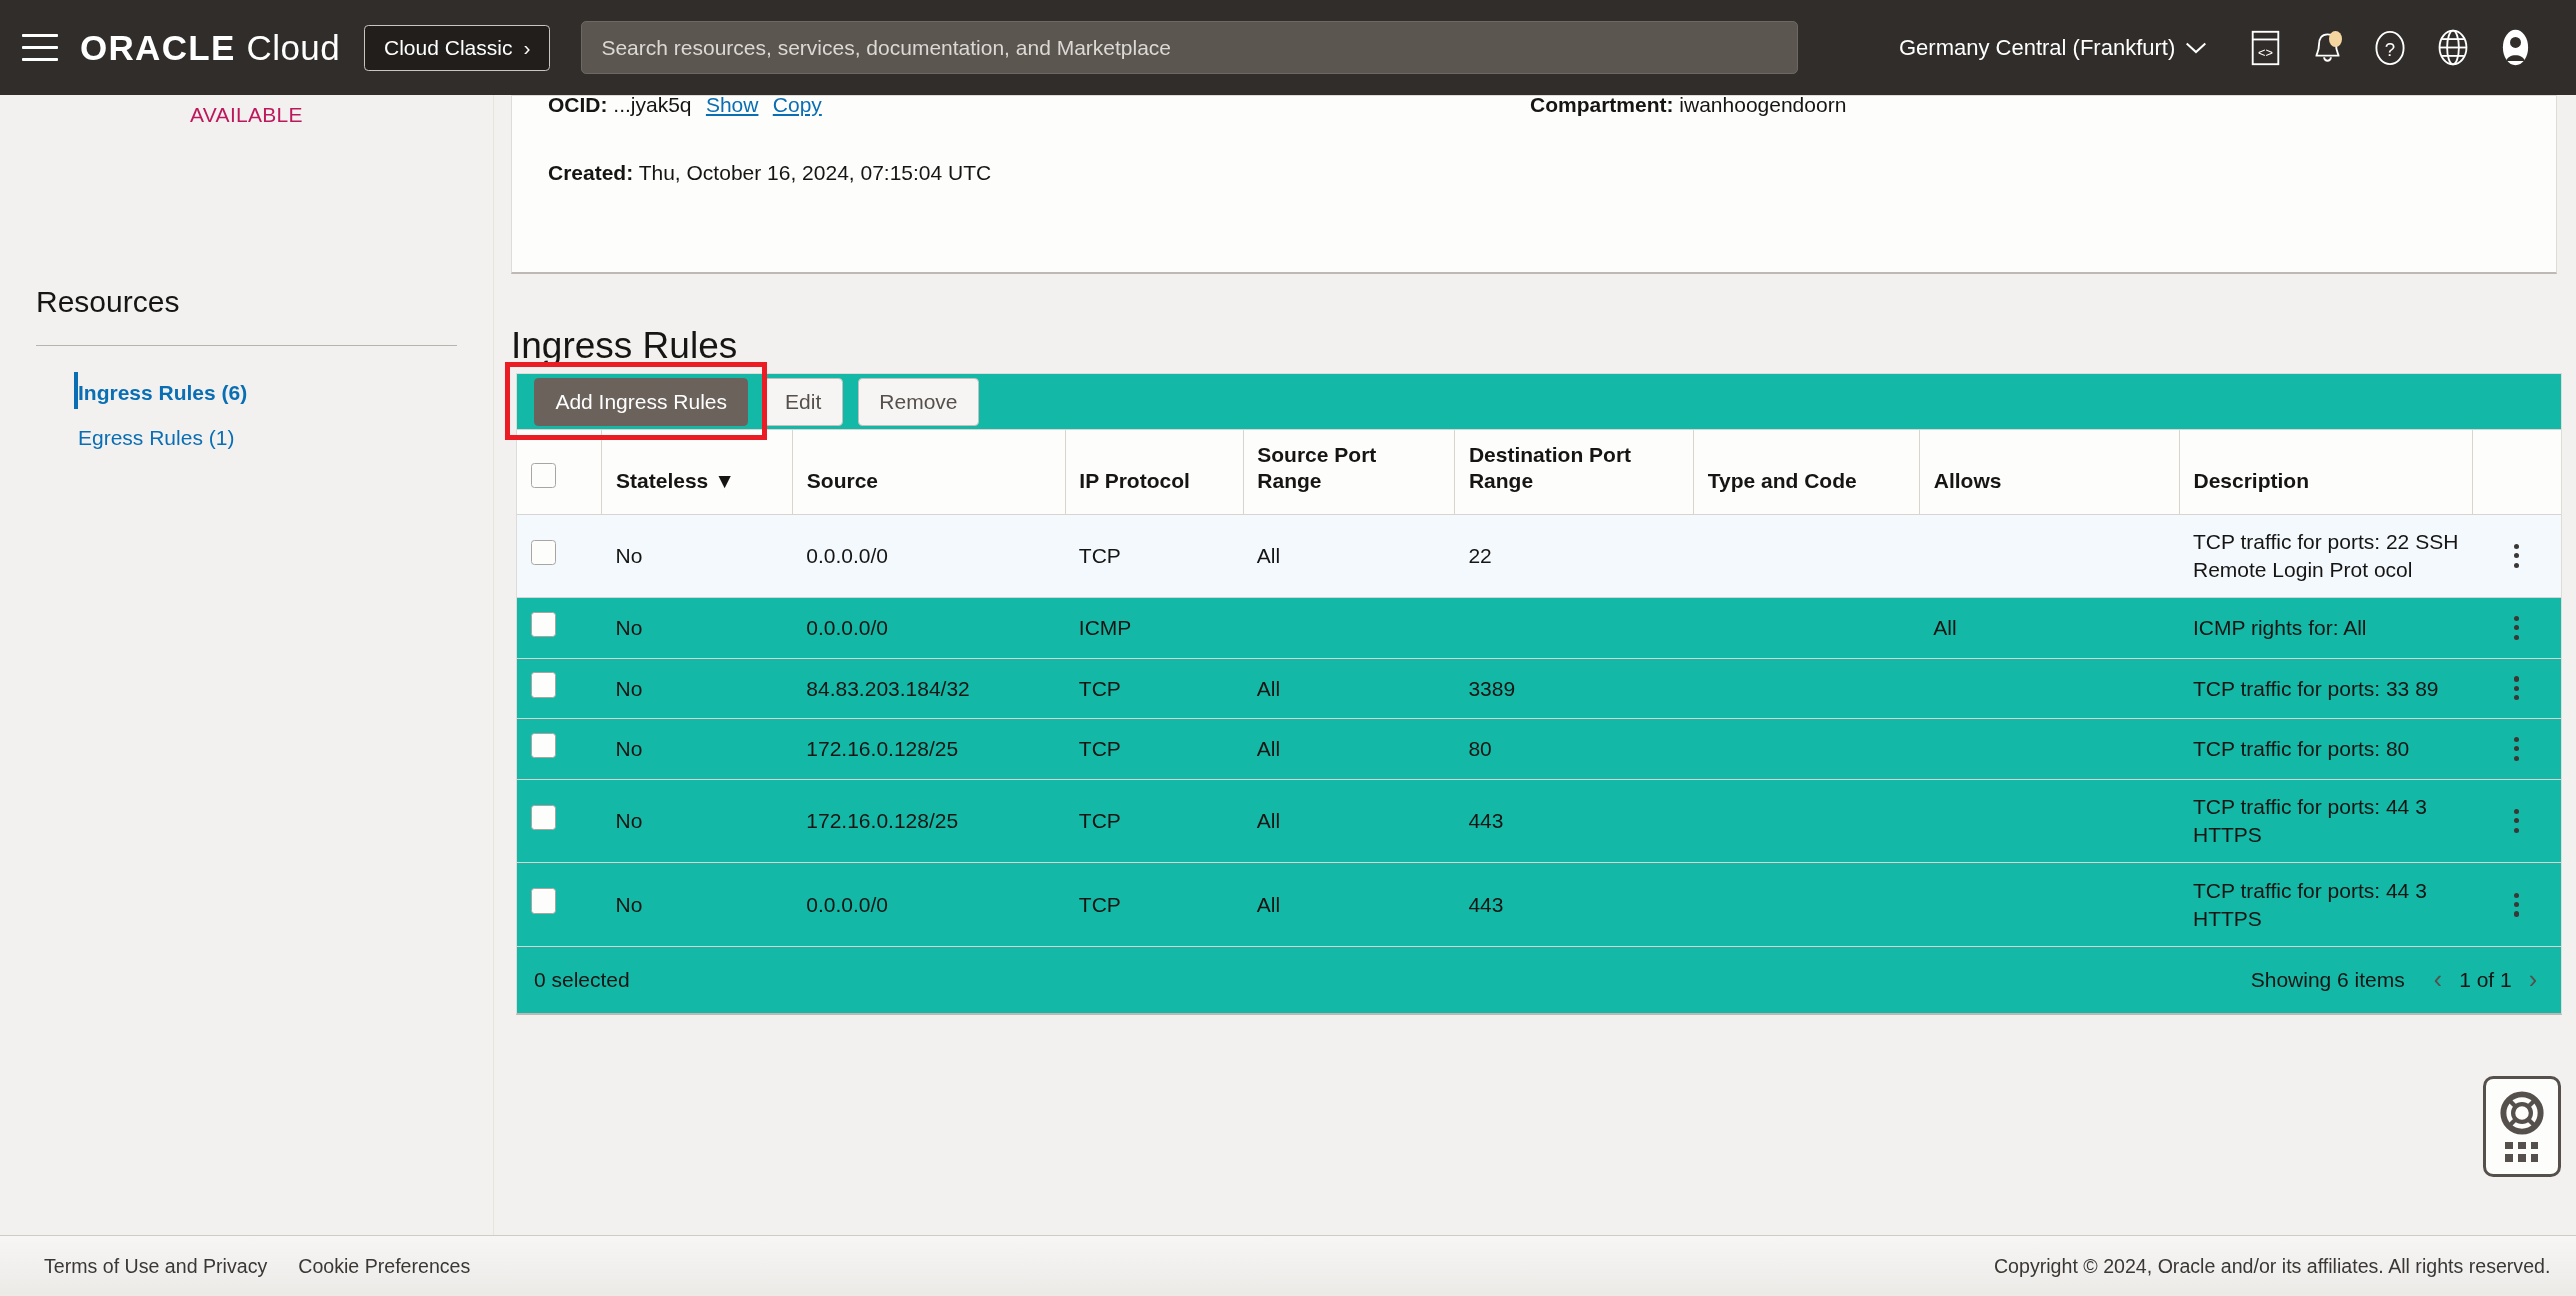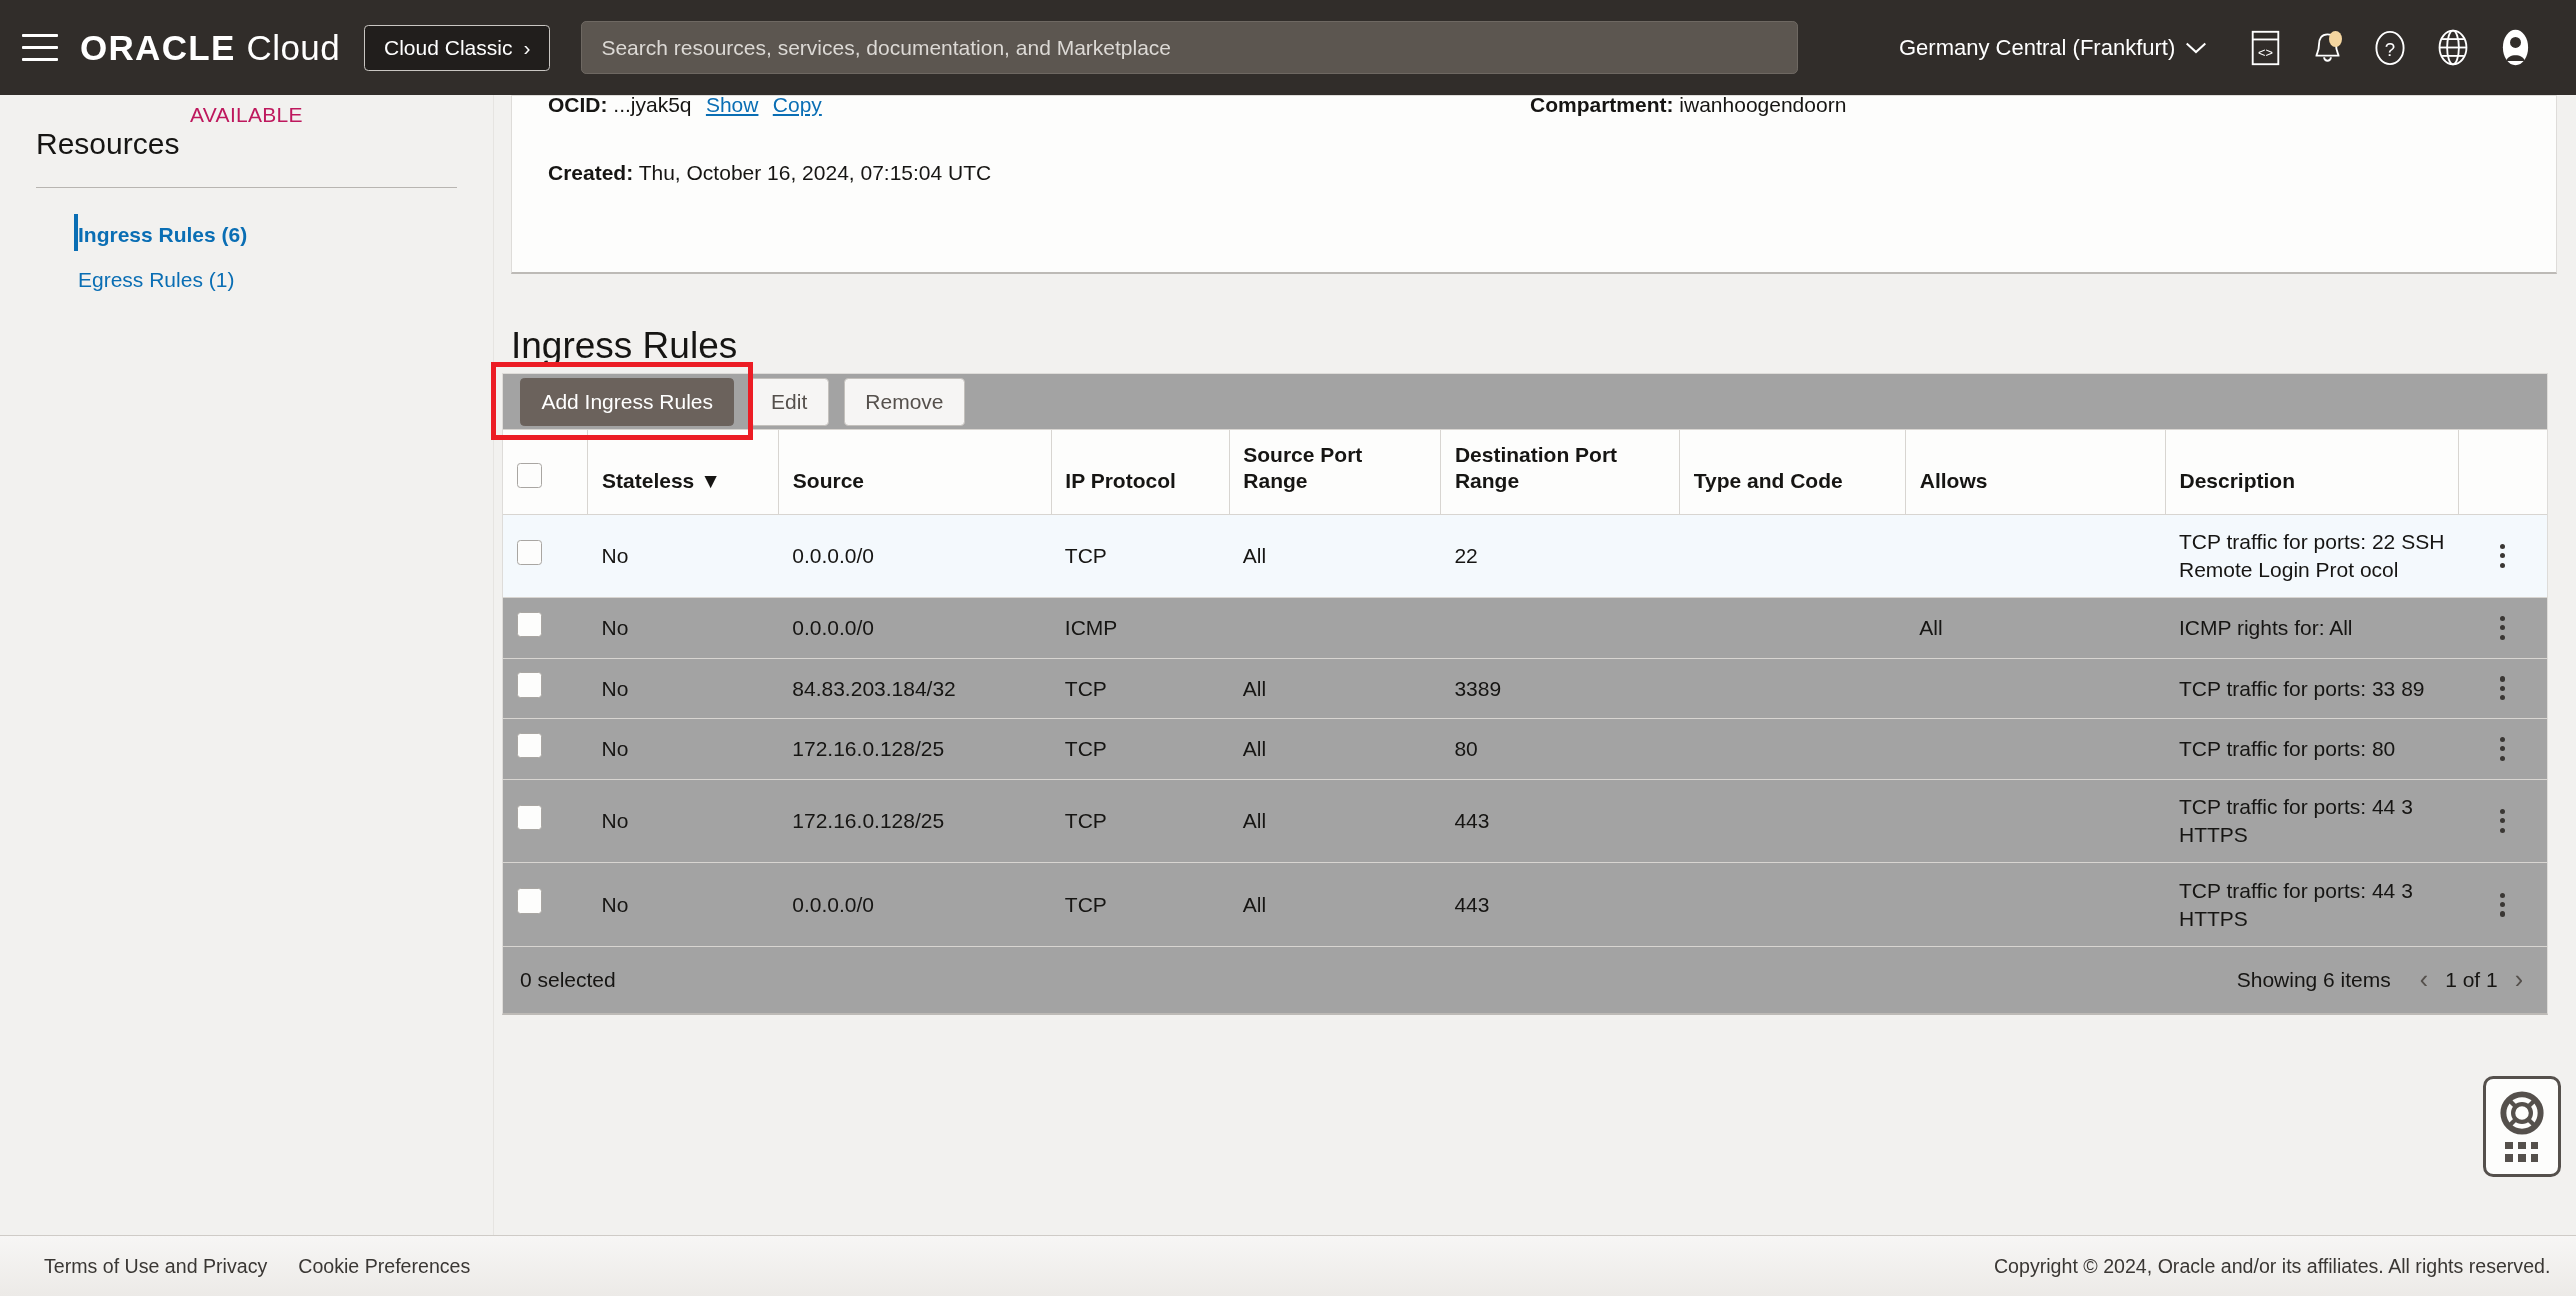--- a/index.html
+++ b/index.html
@@ -60,21 +60,21 @@
     position: absolute; left: 0; top: 95px;
     width: 494px; height: 1140px;
     background: #f2f1ef;
     border-right: 0.9px solid #e6e4e1;
   }
   .avail-label {
     text-align: center; font-size: 21px; color: #be185d;
     padding-top: 8px; letter-spacing: 0.3px;
   }
   .res-title { font-size: 30px; color: #161513; font-weight: 400;
-               padding: 0 0 0 36px; }
+               padding: 0 0 0 36px; margin-top: 158px; }
   .res-divider { height: 0.9px; background: #b8b5b1; margin: 25.6px 36px 0 36px; }
   .res-list { margin-top: 24px; padding-left: 40px; }
   .res-item {
     font-size: 21px; color: #0a6eb4; padding: 10.2px 0 10.2px 38px;
     position: relative; cursor: pointer; line-height: 1.2;
   }
   .res-item.active { font-weight: 700; }
   .res-item.active:before {
     content: ""; position: absolute; left: 34px; top: 2.6px;
     width: 4.3px; height: 37px; background: #0a6eb4;
@@ -95,22 +95,22 @@
   .dc-lbl { font-weight: 700; }
   .dc-link { color: #0a6eb4; text-decoration: underline; cursor: pointer; margin-left: 8.5px; }
 
   .page-title {
     position: absolute; left: 17px; top: 230px;
     font-size: 37px; color: #161513; font-weight: 400;
   }
 
   
   .panel {
-    position: absolute; left: 8px; top: 278px; width: 2046px;
-    background: #a3a3a3; border: 0.9px solid #dedcd9; border-bottom: 2.6px solid #bdbab6;
+    position: absolute; left: 22px; top: 278px; width: 2046px;
+    background: #14b8a6; border: 0.9px solid #dedcd9; border-bottom: 2.6px solid #bdbab6;
   }
   .toolbar { height: 55px; display: flex; align-items: center; padding: 0 0 0 17px; gap: 15.3px; position: relative; }
   .btn {
     height: 48px; padding: 0 20.4px; border-radius: 4.3px; font-size: 21px;
     font-family: "Liberation Sans", sans-serif; cursor: pointer; white-space: nowrap;
   }
   .btn-primary { background: #6b625c; color: #fff; border: 0.9px solid #6b625c; }
   .btn-secondary { background: #f6f5f4; color: #55504c; border: 0.9px solid #c3c0bc; }
 
   .redbox {

